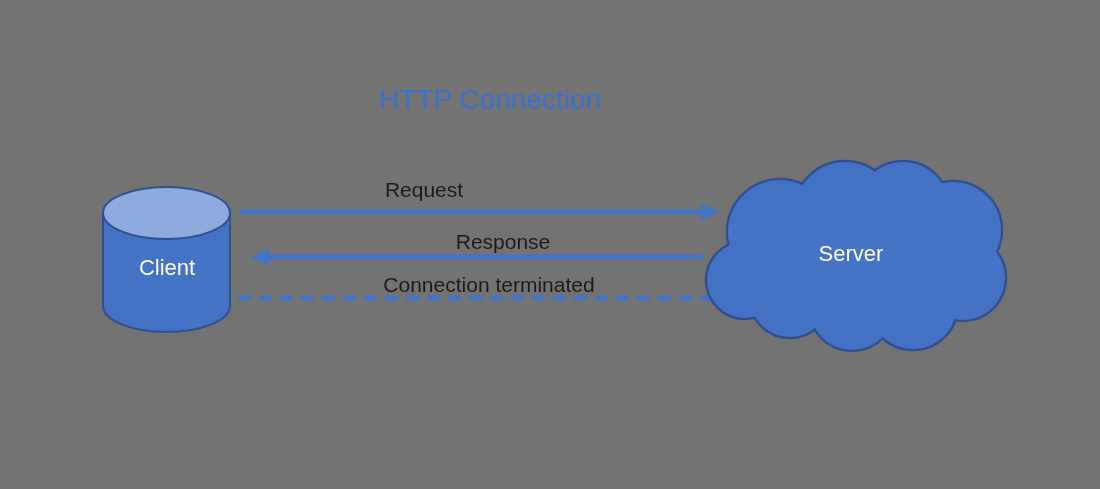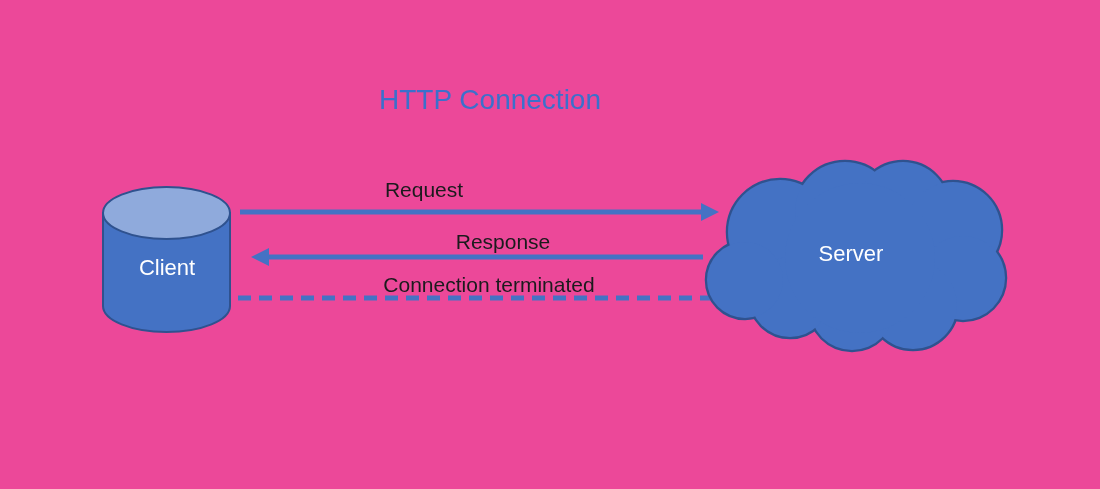--- a/index.html
+++ b/index.html
@@ -4,21 +4,21 @@
 <style>
   html, body {
     margin: 0;
     padding: 0;
     background: #ffffff;
   }
   .stage {
     position: relative;
     width: 1100px;
     height: 489px;
-    background: #ec4899;
+    background: #737373;
     overflow: hidden;
     font-family: "Liberation Sans", sans-serif;
   }
   svg { display: block; }
 
   .diagram-title {
     font-family: "Liberation Sans", sans-serif;
     font-size: 28px;
     font-weight: 500;
     fill: #3B70CC;

